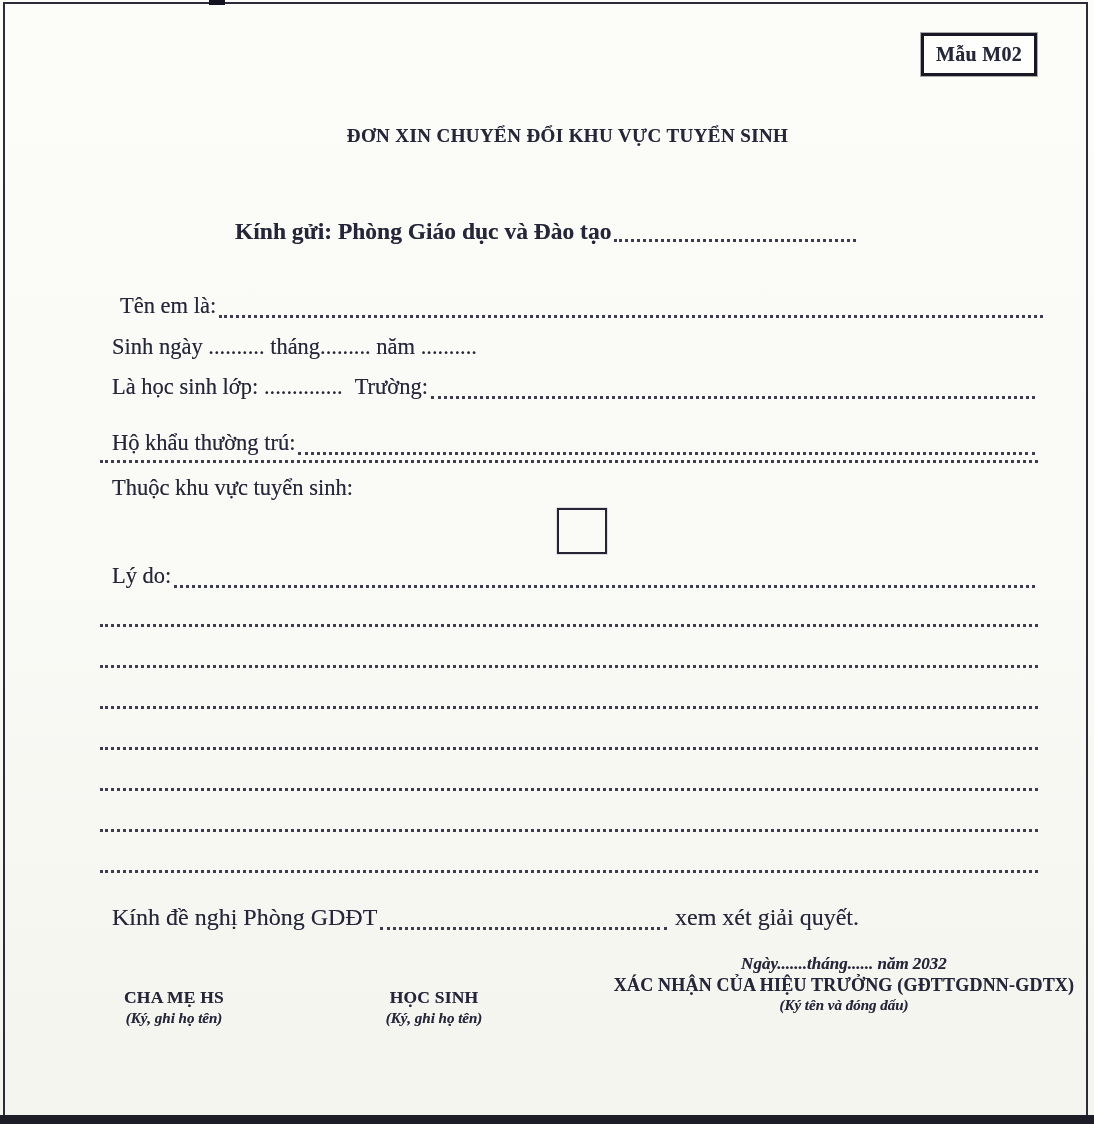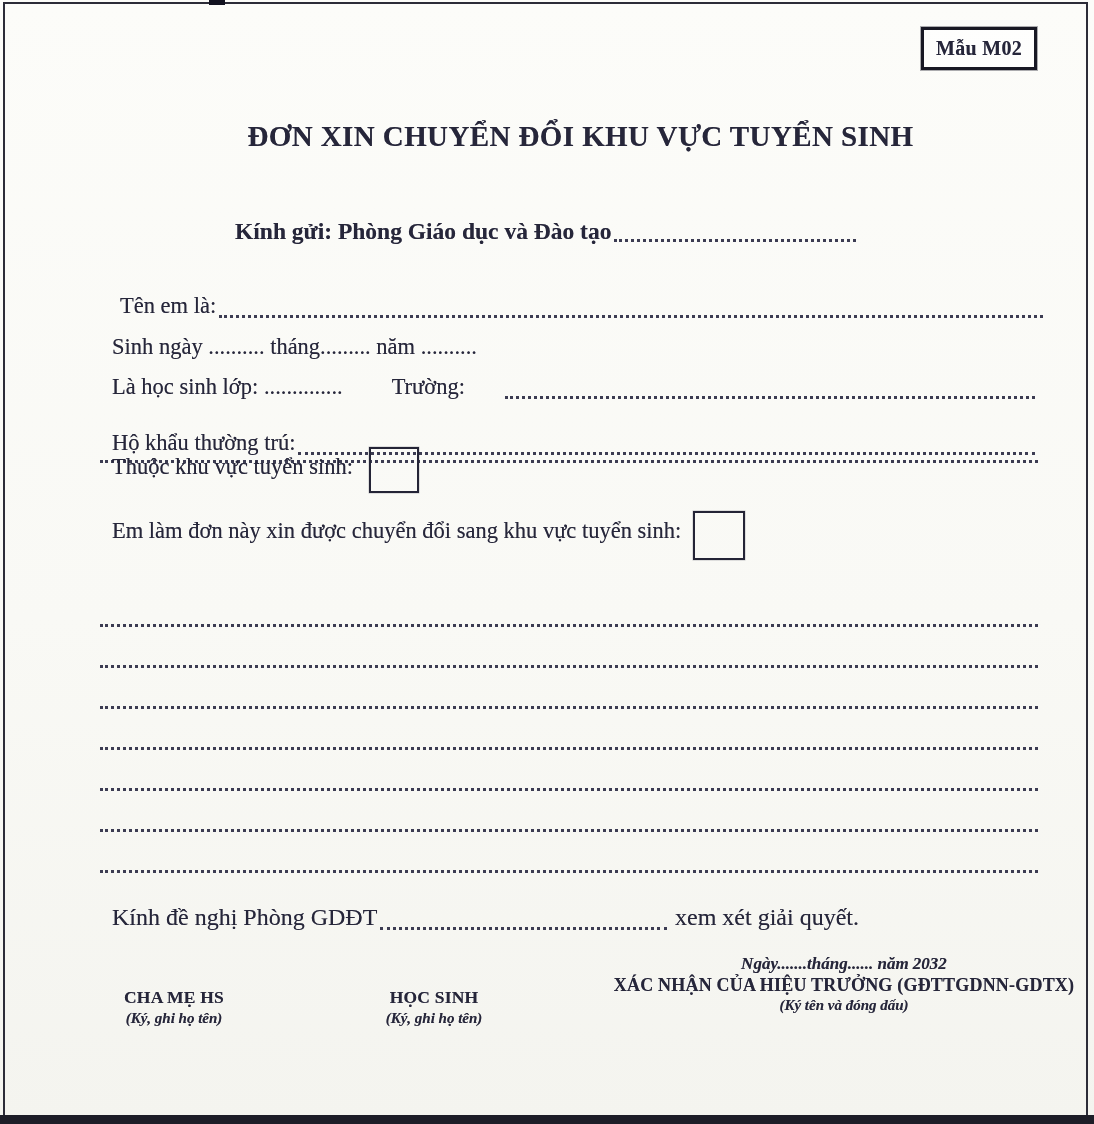--- a/index.html
+++ b/index.html
@@ -13,50 +13,50 @@
     color:var(--ink);
     text-shadow:0 0 0.6px rgba(35,35,58,.5);
   }
   .frame{
     position:absolute; left:3px; top:2px; right:6px; bottom:7px;
     border:2.5px solid var(--frame);
   }
   .bottombar{position:absolute; left:0; right:0; bottom:0; height:9px; background:#1d1d27;}
   .toptick{position:absolute; left:209px; top:0; width:16px; height:5px; background:#121220;}
   .badge{
-    position:absolute; left:921px; top:27px; min-width:92px; height:33px;
+    position:absolute; left:921px; top:33px; min-width:92px; height:33px;
     border:3px solid #181824; box-shadow:0 0 0 1px rgba(24,24,36,.35);
     display:flex; align-items:center; justify-content:center;
     padding:2px 9px; background:rgba(255,255,255,.6);
     font-weight:bold; font-size:20px; letter-spacing:.3px;
   }
   .title{
-    position:absolute; left:119px; top:114px; width:923px; margin:0;
-    text-align:center; font-size:29px; font-weight:bold; letter-spacing:.4px;
+    position:absolute; left:106px; top:114px; width:923px; margin:0;
+    text-align:center; font-size:19px; font-weight:bold; letter-spacing:.4px;
     line-height:44px;
   }
   .row{
     position:absolute; left:112px; width:923px; display:flex; align-items:stretch;
     font-size:22.5px; line-height:40px; white-space:nowrap;
   }
   .row .leader{flex:1 1 auto; position:relative; min-width:30px;}
   .row .leader::before{
     content:""; position:absolute; left:3px; right:0; bottom:8px;
     border-bottom:3px dotted var(--dots);
   }
   .salutation{left:235px; width:621px; top:212px; font-weight:bold; font-size:23.5px; line-height:38px;justify-content:space-between;}
   .r-name{top:286px;margin-left:8px;}
   .r-dob{top:327px;}
-  .r-class{top:367px;gap:37px;}
+  .r-class{top:367px;}
   .r-residence{top:423px;}
   .contline{
     position:absolute; left:100px; width:938px; top:424px; height:36px;
     border-bottom:3px dotted var(--dots); box-sizing:content-box;
   }
-  .r-zone1{top:447px;}
+  .r-zone1{top:468px;flex-direction:column;}
   .r-zone2{top:511px;}
   .r-reason{top:556px;}
   .checkbox{
     align-self:center; flex:0 0 auto; width:46px; height:42px;
     border:2.5px solid #242436; background:transparent; margin-left:16px;
     box-shadow:0 0 0 .5px rgba(30,30,50,.25);
   }
   .checkbox.big{width:48px; height:45px; margin-left:12px;}
   .blanks{position:absolute; left:100px; width:938px; top:586px;}
   .blanks .dotline{height:41px; border-bottom:3px dotted var(--dots); box-sizing:border-box;}
@@ -110,25 +110,25 @@
     <span class="leader"></span>
   </div>
 
   <div class="contline"></div>
 
   <div class="row r-zone1">
     <span>Thuộc khu vực tuyển sinh:</span>
     <span class="checkbox"></span>
   </div>
 
-  <div class="row r-zone2">
-    <span>Em làm đơn này xin được chuyển đổi sang khu vực tuyển sinh:</span>
-    <span class="checkbox big"></span>
+
+  <div class="row r-reason">
+    <span>Lý do:</span>
+    <span class="leader"></span>
   </div>
-
 
   <div class="blanks">
     <div class="dotline"></div>
     <div class="dotline"></div>
     <div class="dotline"></div>
     <div class="dotline"></div>
     <div class="dotline"></div>
     <div class="dotline"></div>
     <div class="dotline"></div>
   </div>

